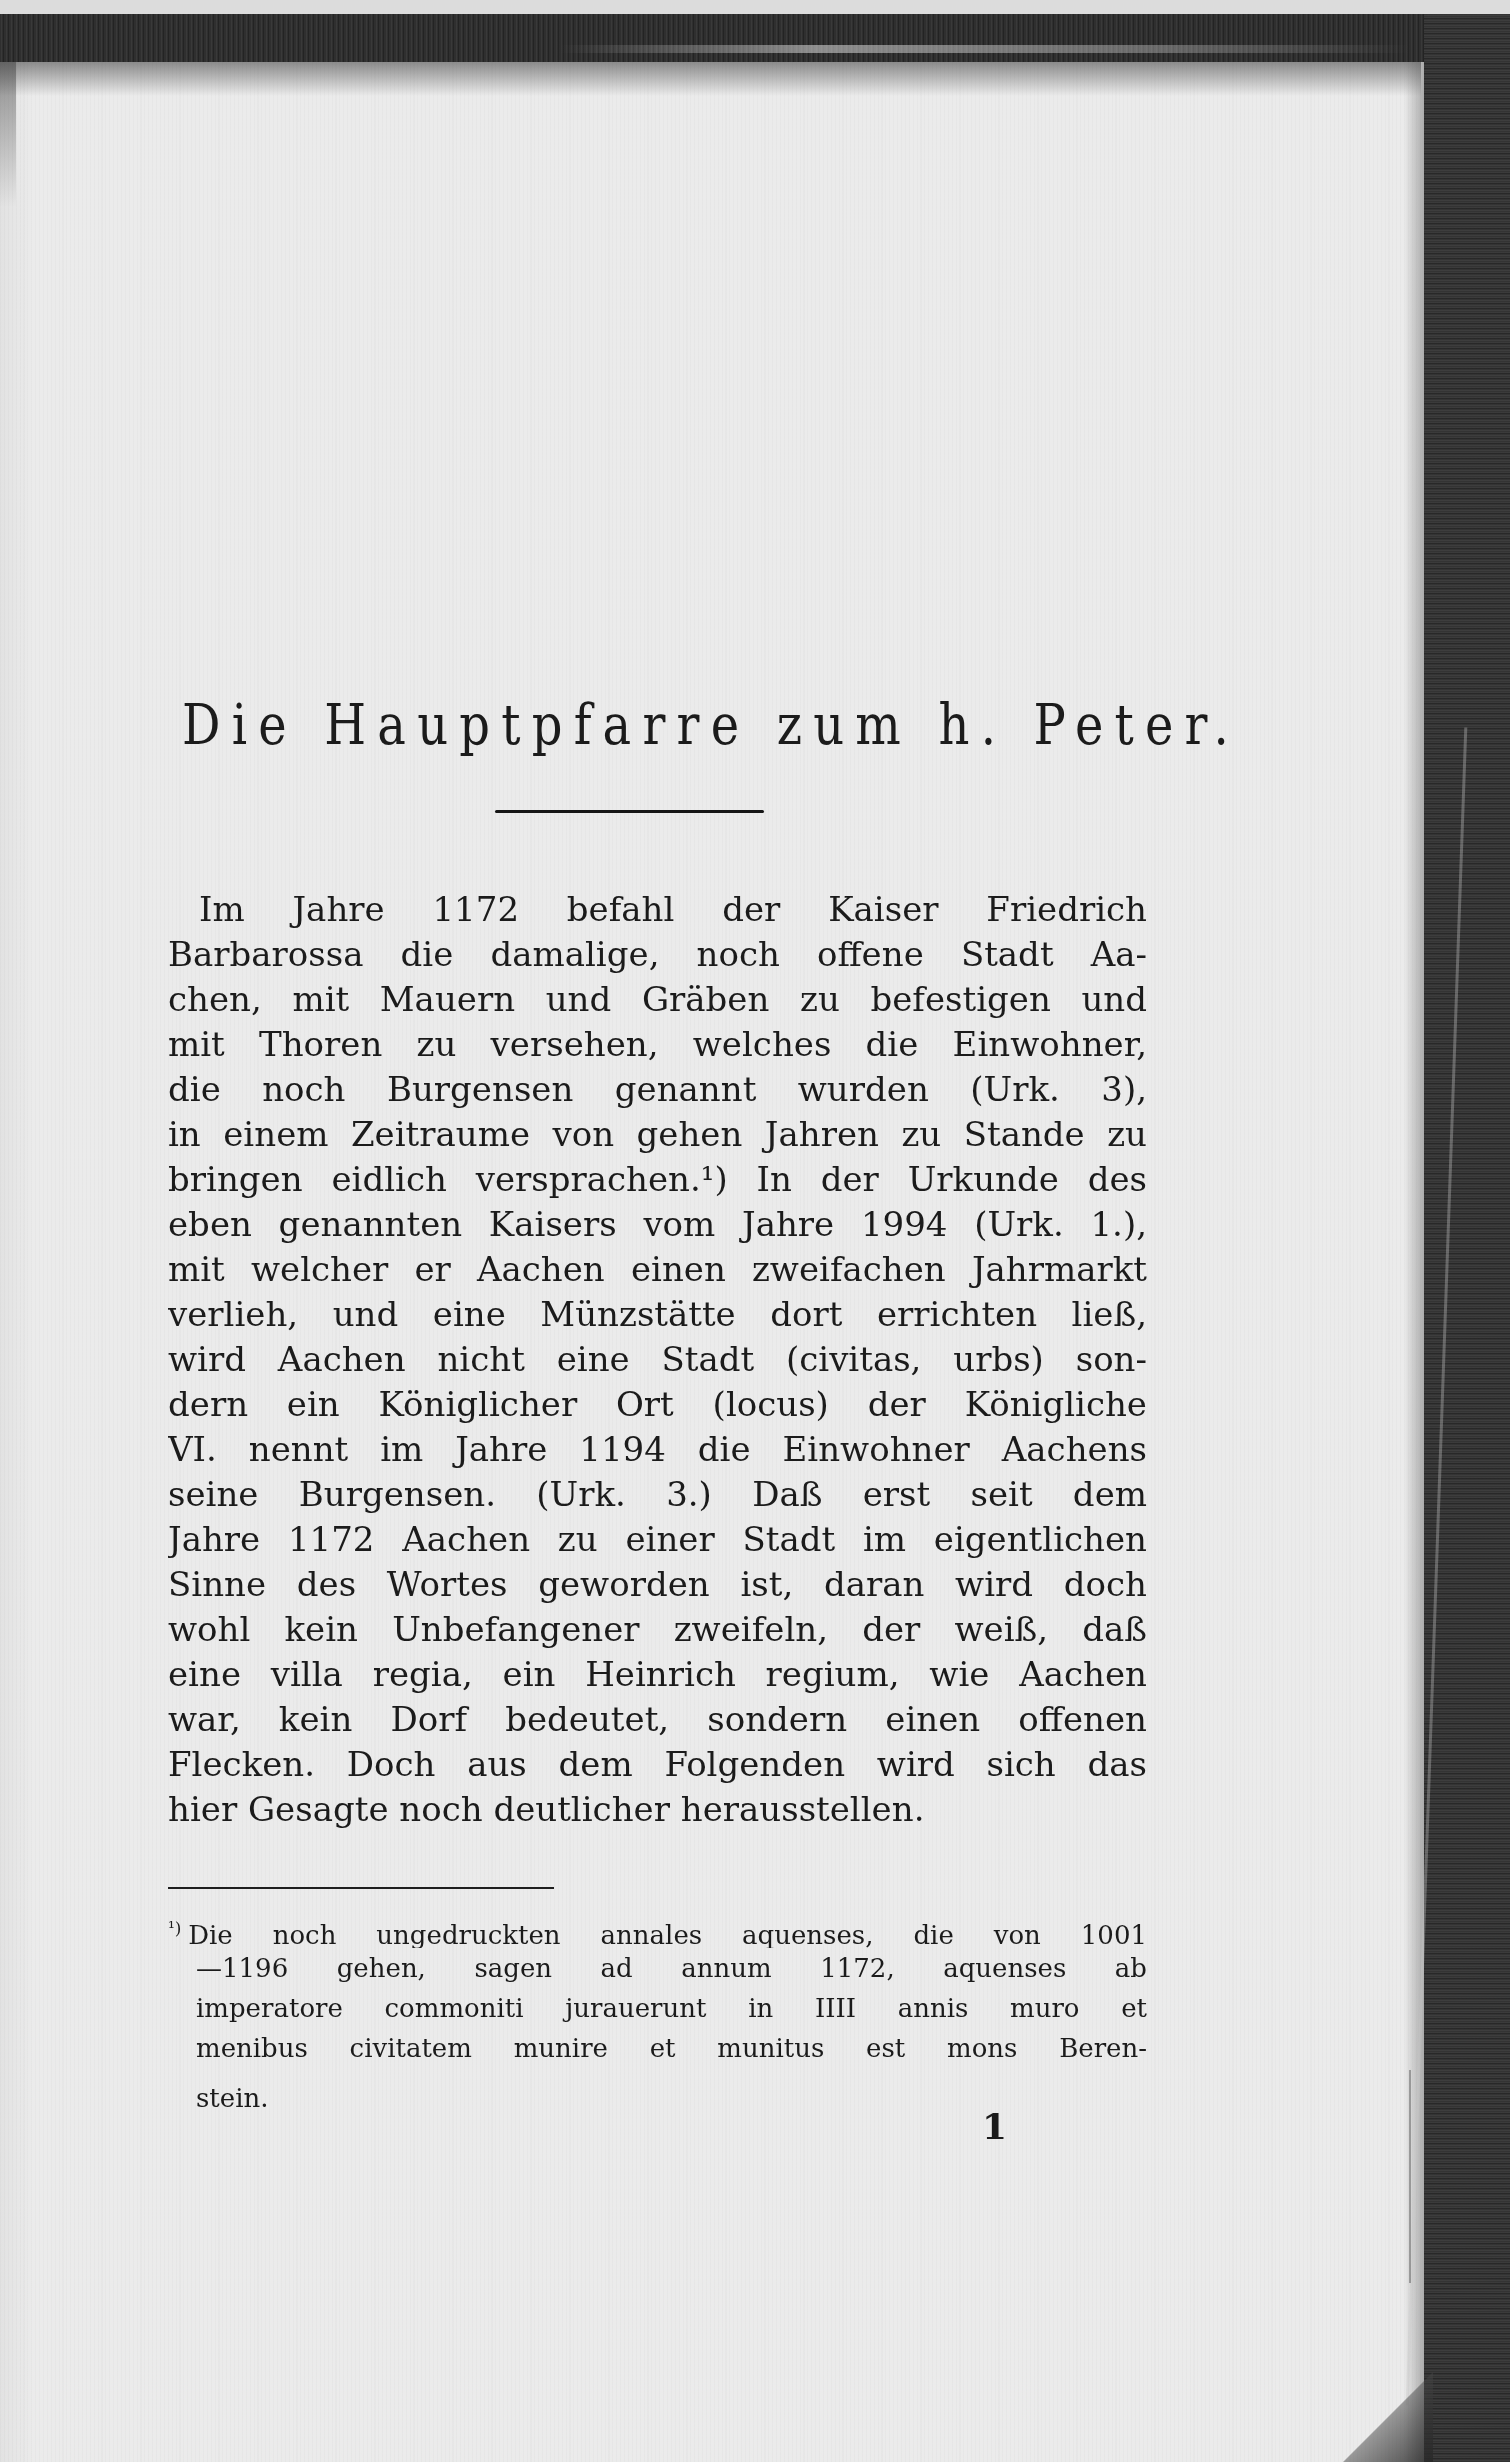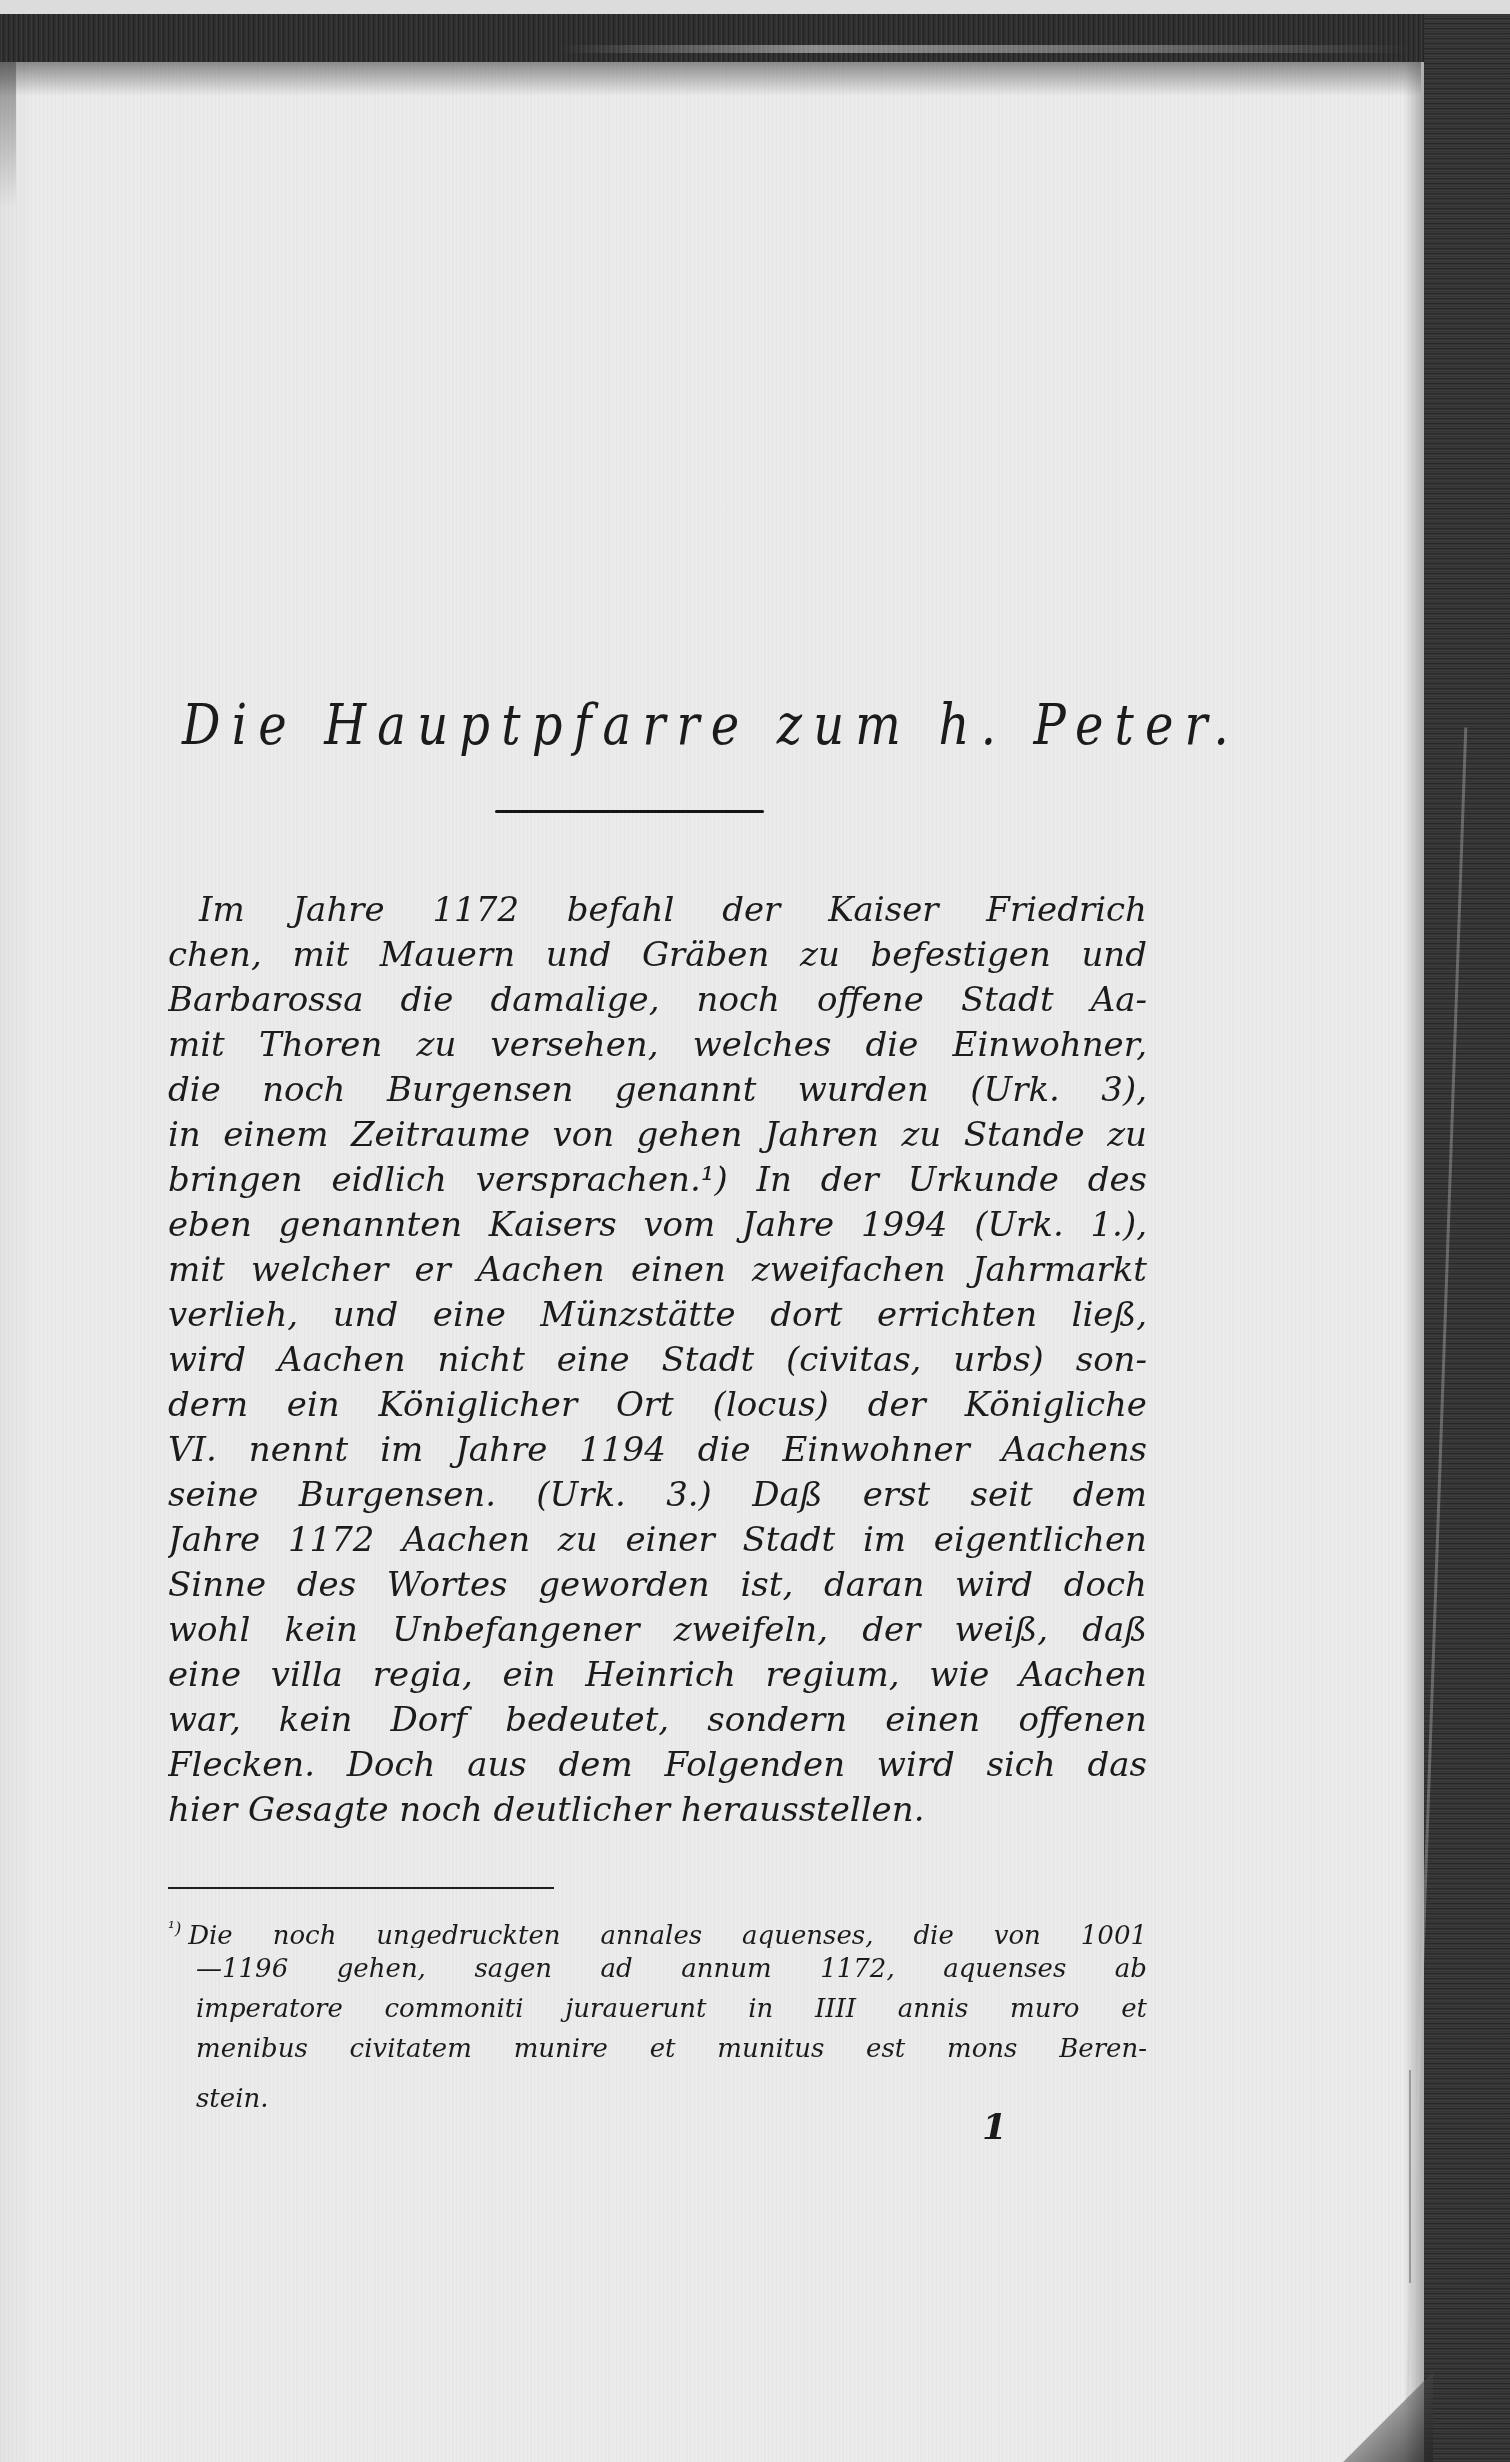--- a/index.html
+++ b/index.html
@@ -17,21 +17,20 @@
     .page {
       position: absolute;
       left: 0;
       top: 0;
       width: 1511px;
       height: 2462px;
       background:
         linear-gradient(90deg, rgba(0,0,0,0.04) 0px, rgba(0,0,0,0) 34px),
         repeating-linear-gradient(90deg, rgba(0,0,0,0.018) 0px, rgba(0,0,0,0.018) 1.1px, rgba(0,0,0,0) 1.1px, rgba(0,0,0,0) 3.9px),
         #ebebeb;
-      font-style: italic;
     }
     .top-band {
       position: absolute;
       left: 0;
       top: 14px;
       width: 1511px;
       height: 48px;
       background:
         repeating-linear-gradient(90deg, #2a2a2a 0px, #3b3b3b 1.7px, #222 3.4px, #353535 5px);
     }
@@ -217,22 +216,22 @@
   <div class="right-band"></div>
   <div class="right-band-fold"></div>
   <div class="inner-line"></div>
   <div class="bottom-corner"></div>
 
   <div class="title ink">Die Hauptpfarre zum h. Peter.</div>
   <div class="title-rule"></div>
 
   <div class="body-text ink">
     <span class="line indent">Im Jahre 1172 befahl der Kaiser Friedrich</span>
+    <span class="line">Barbarossa die damalige, noch offene Stadt Aa-</span>
     <span class="line">chen, mit Mauern und Gräben zu befestigen und</span>
-    <span class="line">Barbarossa die damalige, noch offene Stadt Aa-</span>
     <span class="line">mit Thoren zu versehen, welches die Einwohner,</span>
     <span class="line">die noch Burgensen genannt wurden (Urk. 3),</span>
     <span class="line">in einem Zeitraume von gehen Jahren zu Stande zu</span>
     <span class="line">bringen eidlich versprachen.¹) In der Urkunde des</span>
     <span class="line">eben genannten Kaisers vom Jahre 1994 (Urk. 1.),</span>
     <span class="line">mit welcher er Aachen einen zweifachen Jahrmarkt</span>
     <span class="line">verlieh, und eine Münzstätte dort errichten ließ,</span>
     <span class="line">wird Aachen nicht eine Stadt (civitas, urbs) son-</span>
     <span class="line">dern ein Königlicher Ort (locus) der Königliche</span>
     <span class="line">VI. nennt im Jahre 1194 die Einwohner Aachens</span>

